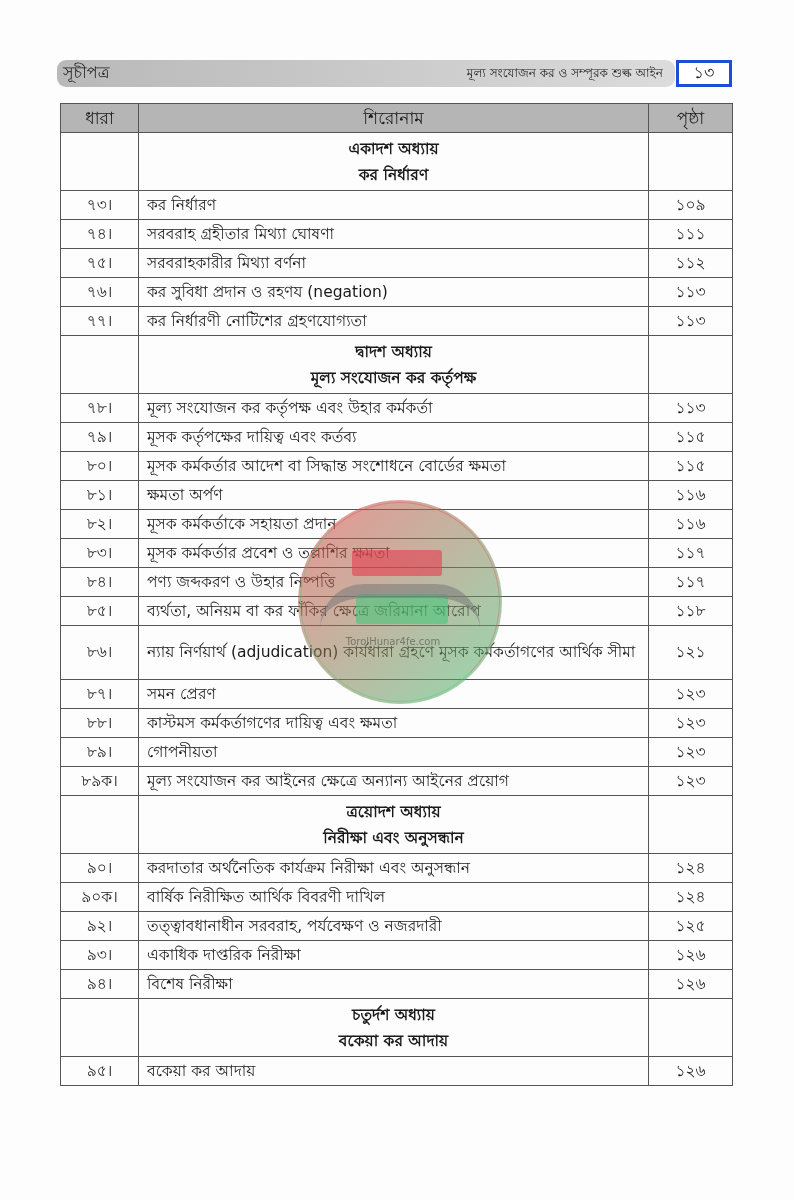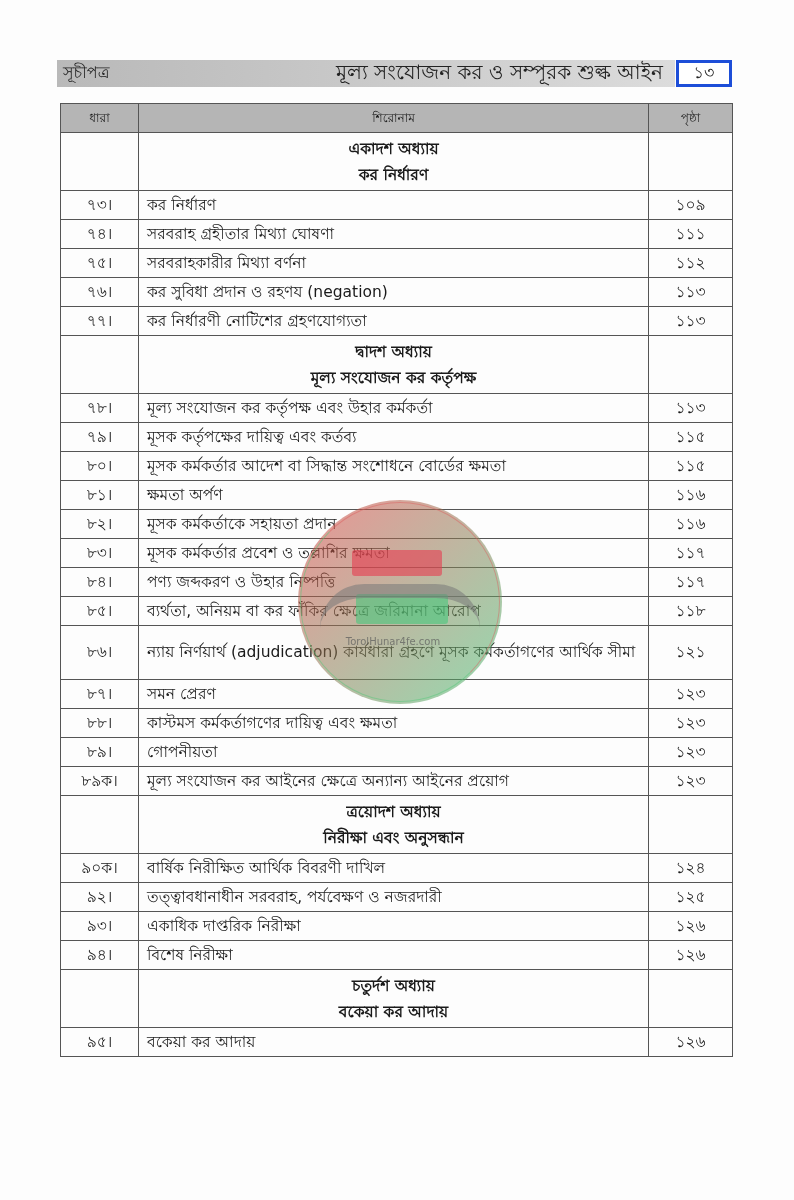--- a/index.html
+++ b/index.html
@@ -5,42 +5,42 @@
   html, body { margin: 0; padding: 0; }
   body {
     width: 794px; height: 1200px; background: #fdfdfd; position: relative;
     font-family: "DejaVu Sans", "Liberation Sans", sans-serif; color: #1a1a1a;
     overflow: hidden;
   }
   .running-header {
     position: absolute; left: 57px; top: 60px; width: 618px; height: 27px;
     background: linear-gradient(to right, #b9b9b9 0%, #c6c6c6 40%, #d4d4d4 80%, #dcdcdc 100%);
     display: flex; align-items: center; justify-content: space-between;
-    box-sizing: border-box; padding: 0 12px 0 6px;
+    box-sizing: border-box; padding: 0 12px 0 6px; border-radius: 9px;
   }
   .running-header .left { font-size: 16px; color: #222; }
-  .running-header .right { font-size: 20px; color: #222; }
+  .running-header .right { font-size: 12px; color: #222; }
   .page-number-box {
     position: absolute; left: 676px; top: 60px; width: 56px; height: 27px;
     background: #ffffff; border: 3px solid #1d4ed8; box-sizing: border-box;
     display: flex; align-items: center; justify-content: center; font-size: 16px; color: #222;
   }
   table.toc {
     position: absolute; left: 60px; top: 103px; width: 672px;
     border-collapse: collapse; table-layout: fixed;
   }
   table.toc col.c1 { width: 78px; }
   table.toc col.c2 { width: 510px; }
   table.toc col.c3 { width: 84px; }
   table.toc th, table.toc td {
     border: 1.5px solid #555; box-sizing: border-box; padding: 0 8px;
     font-size: 15.5px; line-height: 27px; vertical-align: middle;
   }
   table.toc thead th {
-    background: #b5b5b5; font-weight: normal; height: 29px; font-size: 12px; text-align: center;
+    background: #b5b5b5; font-weight: normal; height: 29px; font-size: 17px; text-align: center;
   }
   td.num { text-align: center; }
   td.page { text-align: center; }
   td.title { text-align: left; }
   tr.item td { height: 29px; }
   tr.item.tall td { height: 54px; }
   tr.item.tall td.title { line-height: 25px; padding-top: 2px; padding-bottom: 2px; text-align: justify; }
   tr.chapter td { height: 58px; }
   tr.chapter td.title { text-align: center; font-weight: bold; line-height: 26px; font-size: 15.5px; }
   tr.chapter td.title span { display: block; }
@@ -205,20 +205,25 @@
       </tr>
       <tr class="chapter">
         <td></td>
         <td class="title">
           <span>ত্রয়োদশ অধ্যায়</span>
           <span>নিরীক্ষা এবং অনুসন্ধান</span>
         </td>
         <td></td>
       </tr>
       <tr class="item">
+        <td class="num">৯০।</td>
+        <td class="title">করদাতার অর্থনৈতিক কার্যক্রম নিরীক্ষা এবং অনুসন্ধান</td>
+        <td class="page">১২৪</td>
+      </tr>
+      <tr class="item">
         <td class="num">৯০ক।</td>
         <td class="title">বার্ষিক নিরীক্ষিত আর্থিক বিবরণী দাখিল</td>
         <td class="page">১২৪</td>
       </tr>
       <tr class="item">
         <td class="num">৯২।</td>
         <td class="title">তত্ত্বাবধানাধীন সরবরাহ, পর্যবেক্ষণ ও নজরদারী</td>
         <td class="page">১২৫</td>
       </tr>
       <tr class="item">

